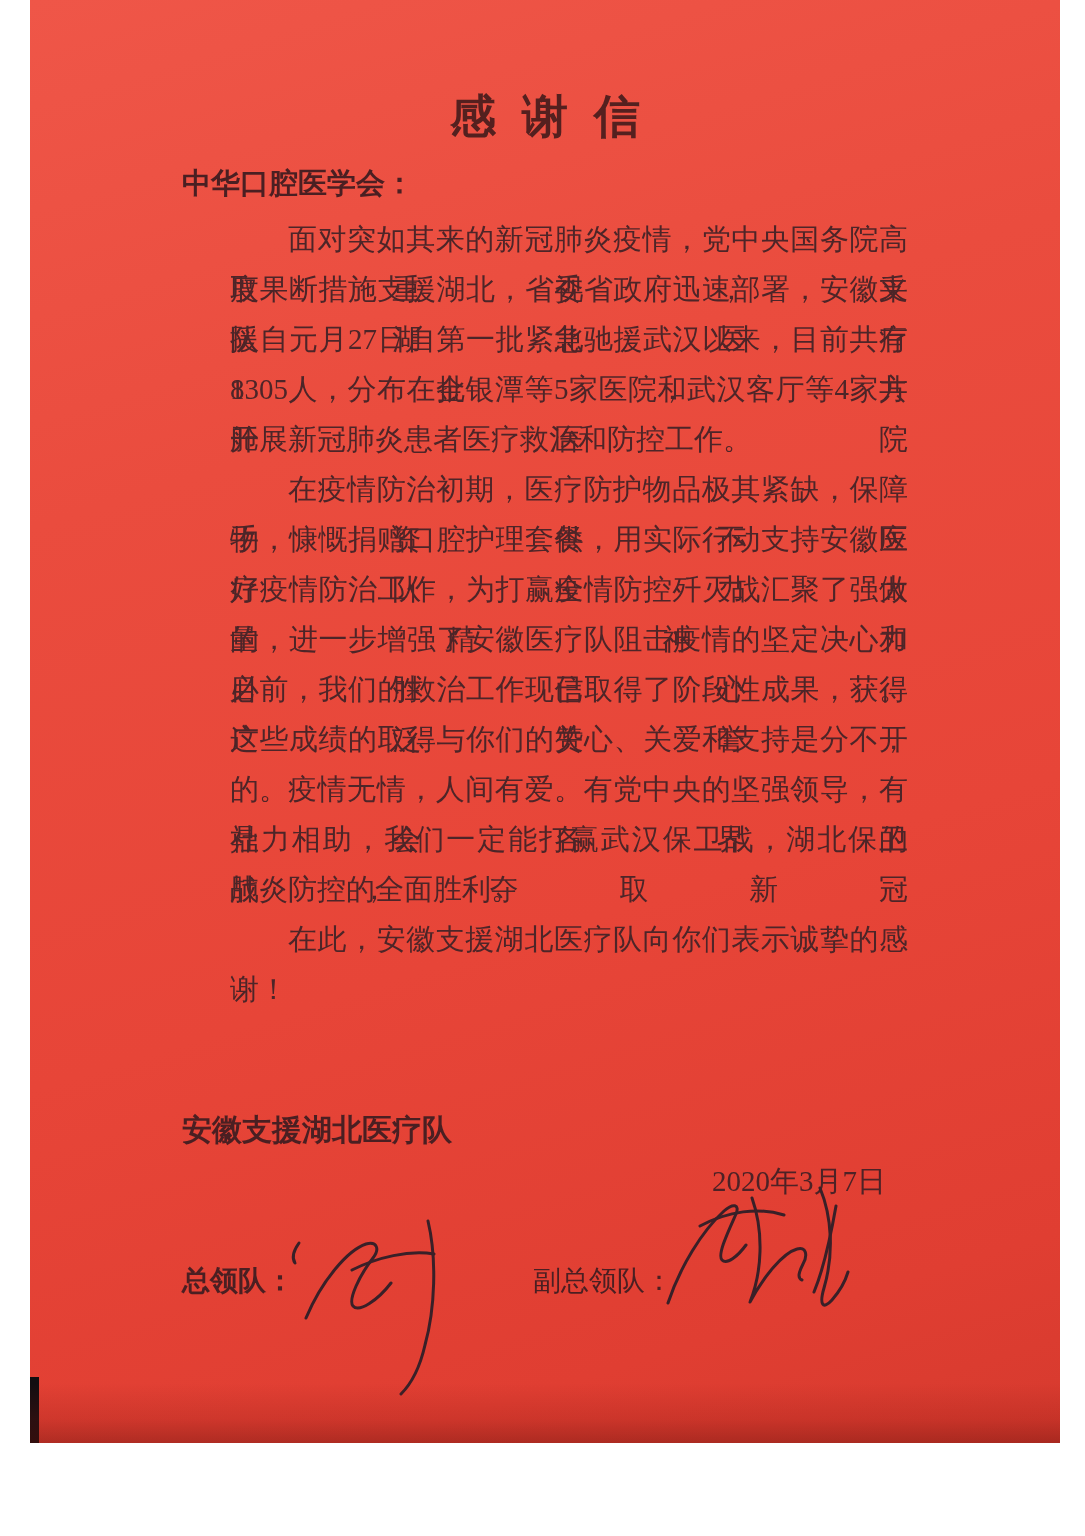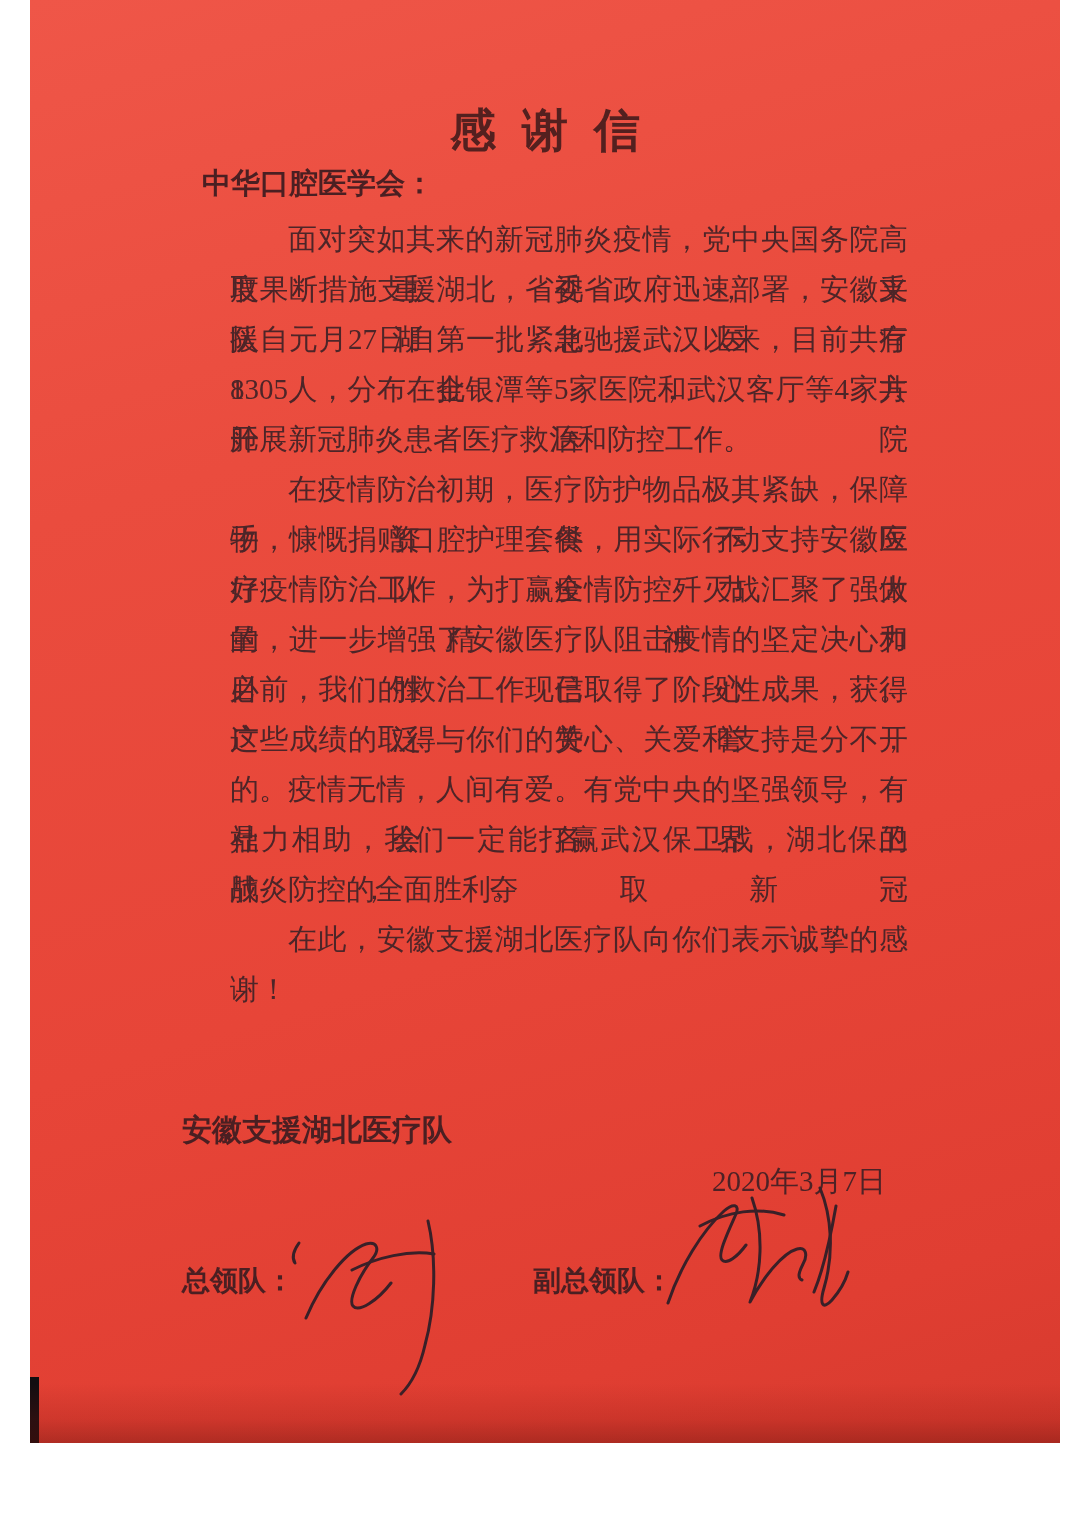--- a/index.html
+++ b/index.html
@@ -4,41 +4,41 @@
 <style>
   html,body{margin:0;padding:0;background:#ffffff;}
   .page{position:relative;width:1085px;height:1536px;background:#ffffff;overflow:hidden;
         font-family:"Liberation Serif", serif;}
   .paper{position:absolute;left:30px;top:0;width:1030px;height:1443px;
          background:linear-gradient(163deg,#ef5648 0%,#ea4c3e 30%,#e74538 62%,#e03e32 88%,#d63a2e 100%);}
   .paper::after{content:"";position:absolute;left:0;right:0;bottom:0;height:60px;
          background:linear-gradient(180deg,rgba(150,25,18,0) 0%,rgba(140,24,18,.22) 60%,rgba(100,15,10,.4) 100%);}
   .black-strip{position:absolute;left:0;bottom:0;width:9px;height:66px;background:#120d10;}
 
-  .title{position:absolute;left:152px;top:100px;width:726px;text-align:center;
+  .title{position:absolute;left:152px;top:86px;width:726px;text-align:center;
          font-size:46px;font-weight:bold;color:#54201f;letter-spacing:26px;text-indent:26px;
          font-family:"Liberation Serif", serif;}
   .salutation{position:absolute;left:152px;top:164px;font-size:29px;font-weight:bold;color:#4a1f22;
-         font-family:Liberation Sans, sans-serif;margin-left:20px;}
+         font-family:Liberation Sans, sans-serif;}
 
   .body-block{position:absolute;left:152px;top:214px;width:726px;}
   .bodyline{height:50px;line-height:50px;font-size:29px;color:#4d2528;
             text-align:justify;text-align-last:justify;text-justify:inter-character;
             font-family:"Liberation Serif", serif;margin-left:48px;}
   .bodyline.indent{text-indent:58px;}
   .bodyline.last{text-align-last:left;}
 
   .signoff-org{position:absolute;left:152px;top:1110px;width:722px;
          font-size:30px;font-weight:bold;color:#4a1f22;font-family:"Liberation Sans", sans-serif;}
   .signoff-date{position:absolute;left:152px;top:1162px;width:704px;text-align:right;
          font-size:29px;color:#4d2226;font-family:Liberation Serif, serif;}
 
   .leader-label{position:absolute;left:152px;top:1262px;font-size:28px;font-weight:bold;color:#4a1f22;
          font-family:"Liberation Sans", sans-serif;}
-  .deputy-label{position:absolute;left:503px;top:1262px;font-size:28px;font-weight:bold;color:#4a1f22;
+  .deputy-label{position:absolute;left:503px;top:1262px;font-size:28px;font-weight:normal;color:#4a1f22;
          font-family:"Liberation Sans", sans-serif;}
   .sig-layer{position:absolute;left:0;top:0;width:1030px;height:1443px;pointer-events:none;}
 
   .footer{position:absolute;left:0;top:1443px;width:1085px;height:93px;background:#ffffff;}
 </style>
 </head>
 <body>
 
 <div class="page">
 

